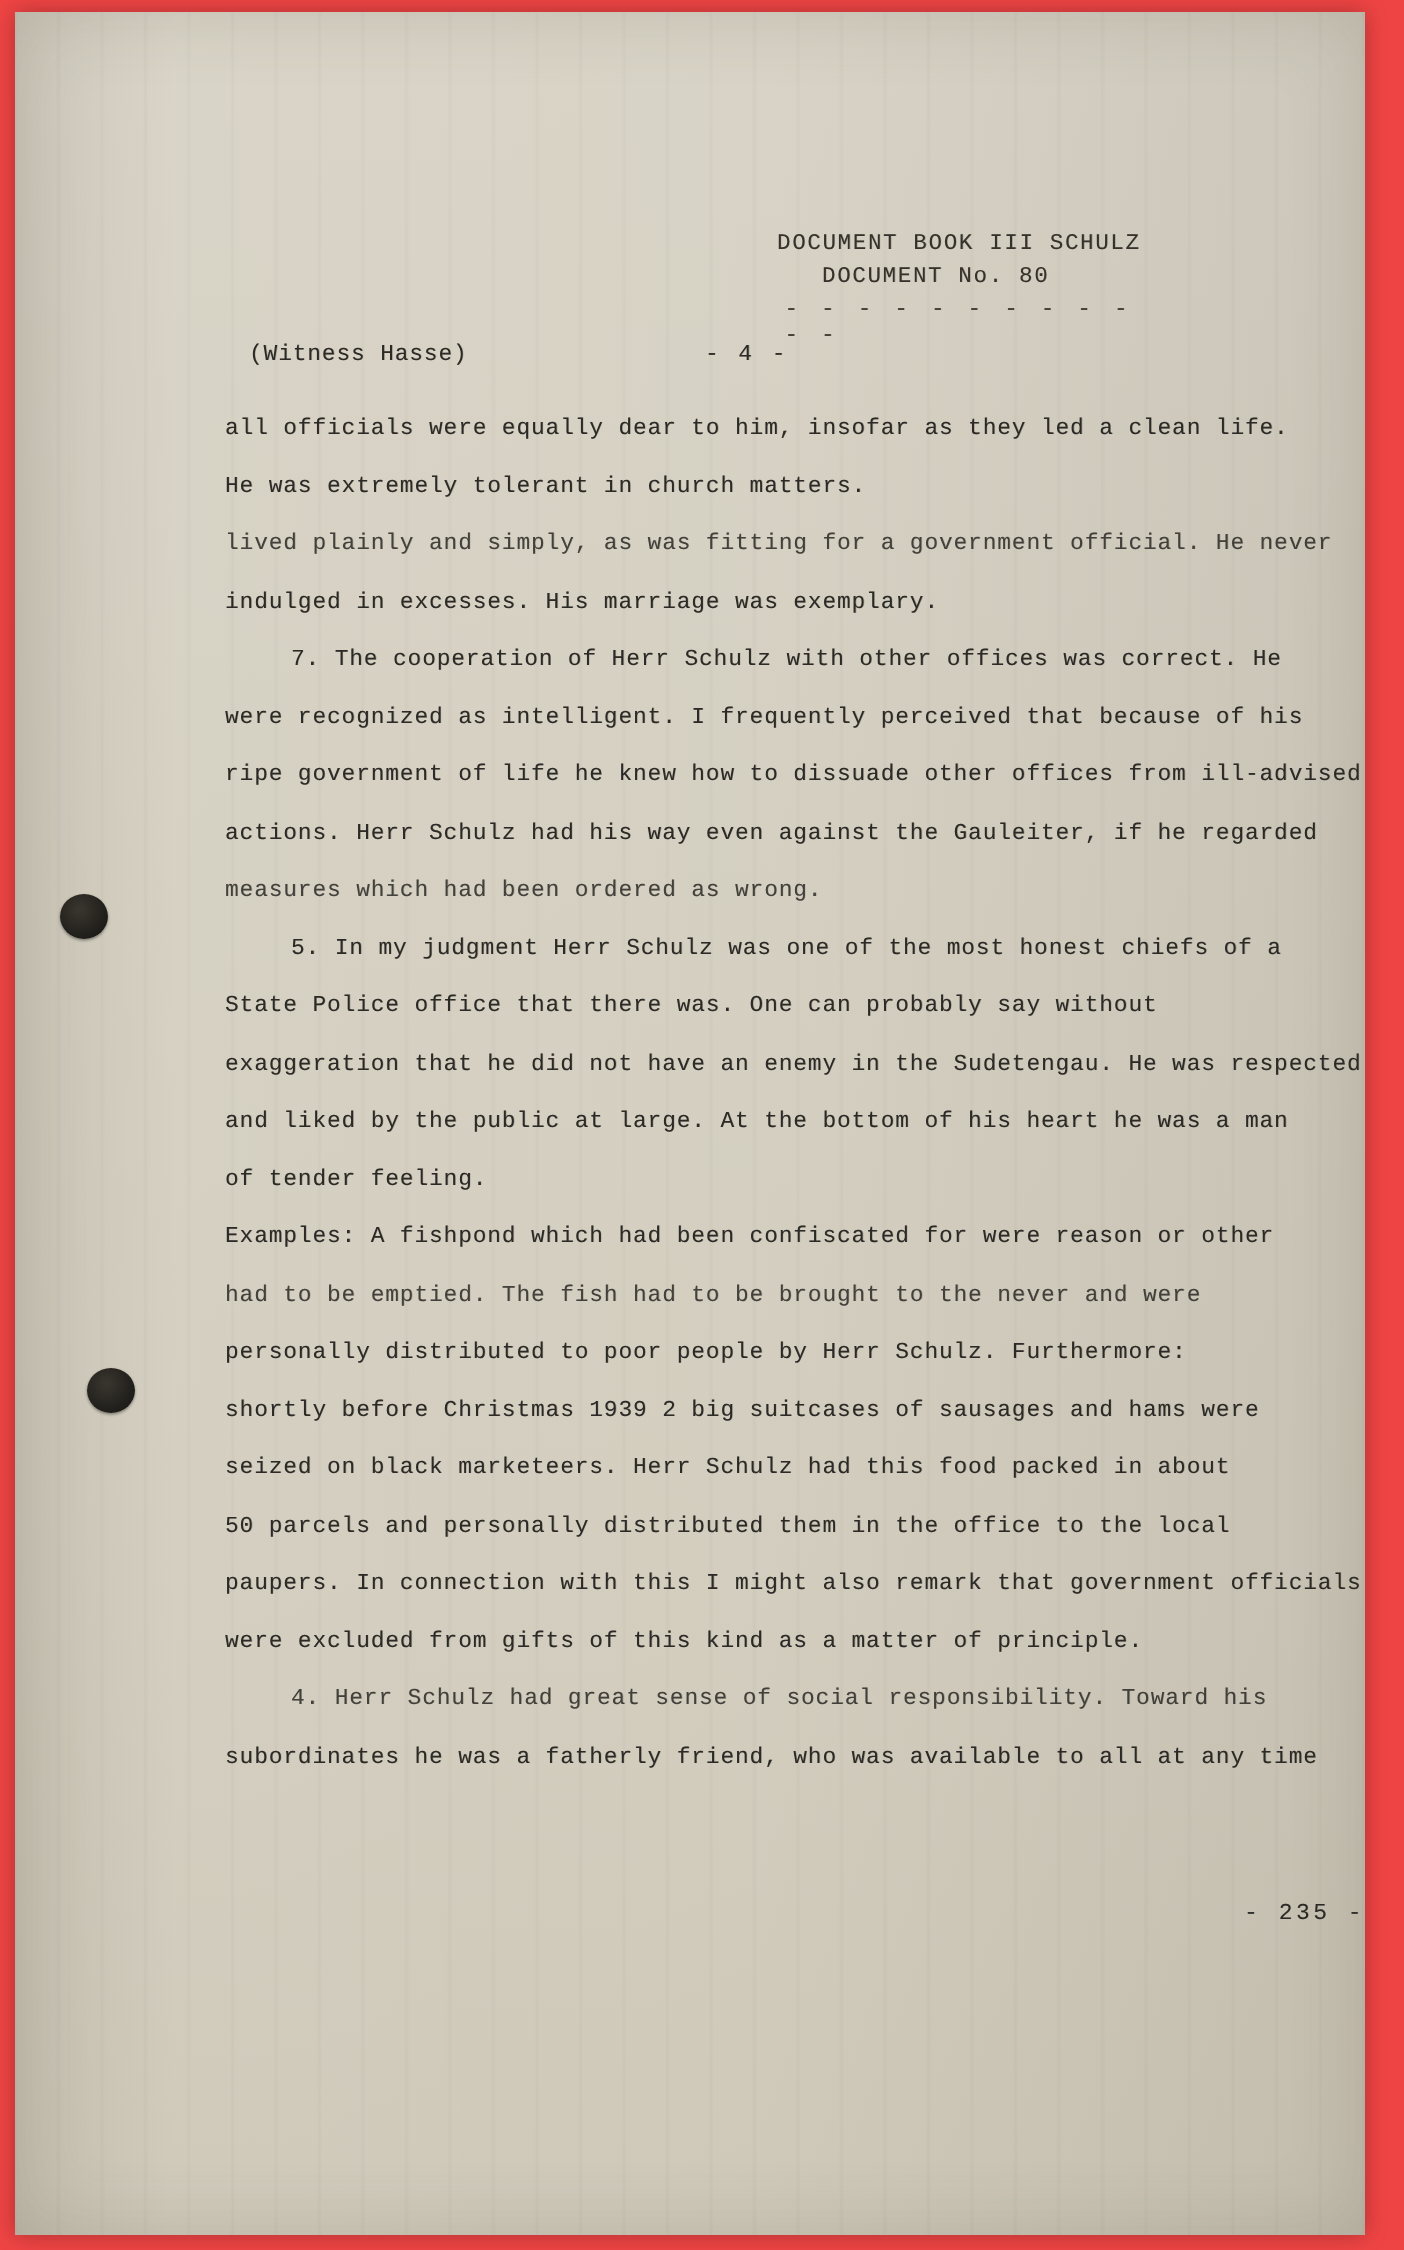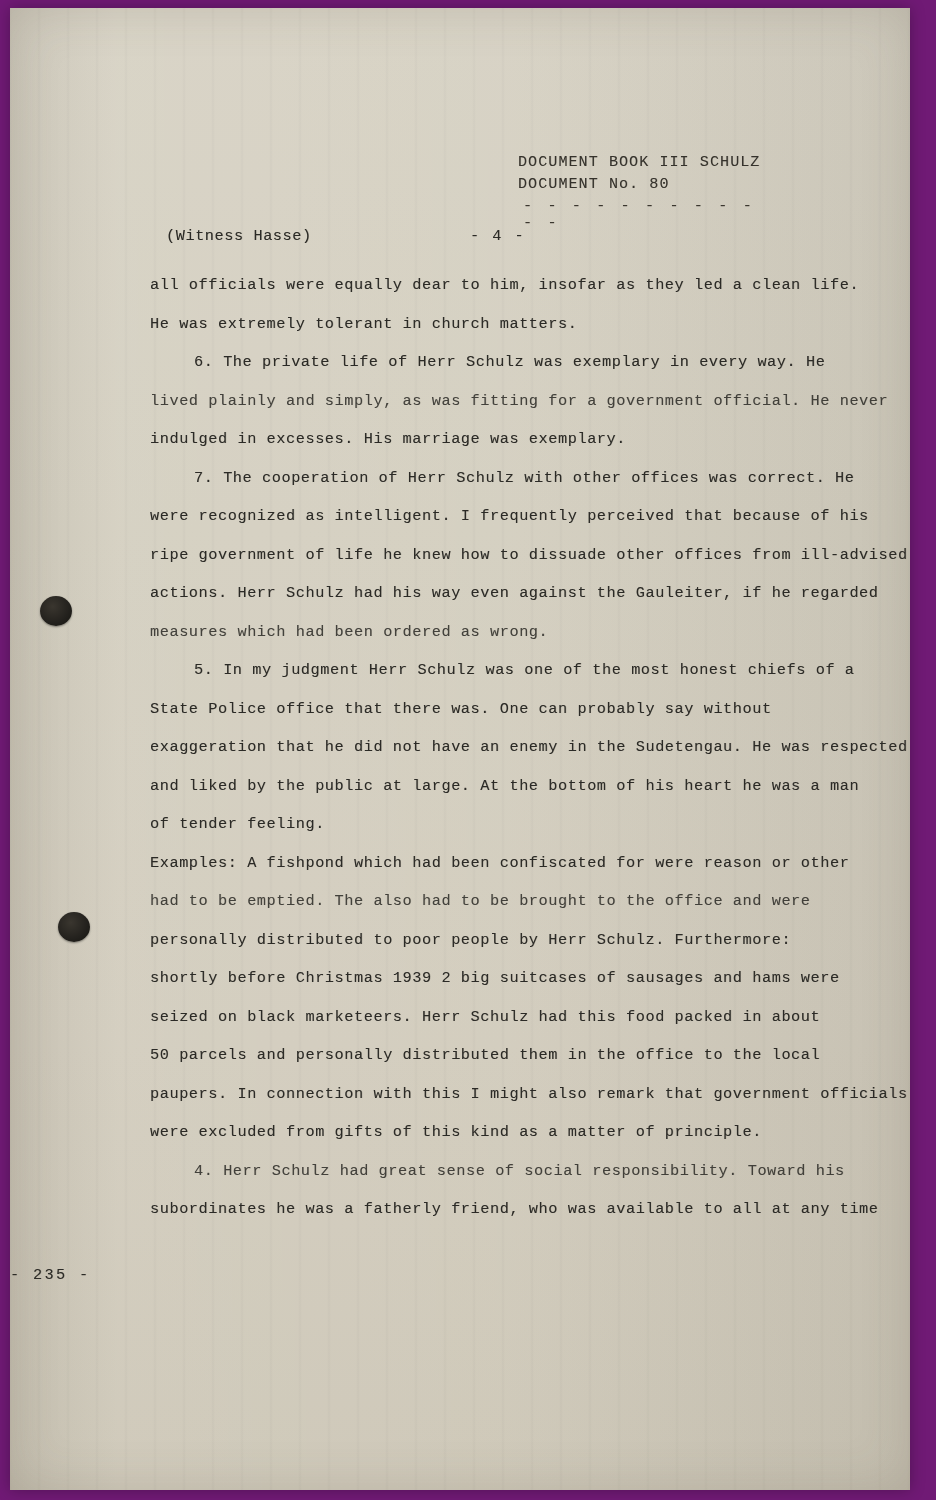--- a/index.html
+++ b/index.html
@@ -5,21 +5,21 @@
   html, body {
     margin: 0;
     padding: 0;
     background: #9a9a92;
   }
   .page {
     position: relative;
     width: 936px;
     height: 1500px;
     overflow: hidden;
-    background: #701a75;
+    background: #ef4444;
     font-family: "Liberation Mono", "DejaVu Sans Mono", monospace;
   }
   
   .sheet {
     position: absolute;
     left: 10px;
     top: 8px;
     width: 900px;
     height: 1482px;
     background:
@@ -63,21 +63,21 @@
   }
   .hdr {
     position: absolute;
     left: 508px;
     top: 144px;
     line-height: 22px;
     font-size: 15px;
     letter-spacing: 1.1px;
     color: #35322c;
   }
-  .hdr .l2 { }
+  .hdr .l2 { margin-left: 30px; }
   .rule {
     position: absolute;
     left: 513px;
     top: 190px;
     width: 232px;
     font-size: 15px;
     letter-spacing: 3.2px;
     color: #3b372f;
   }
   .witness {
@@ -102,21 +102,21 @@
     line-height: 38.5px;
     white-space: pre-wrap;
     text-indent: 0;
   }
   .body p.ind { text-indent: 44px; }
   .pageno-bottom {
     position: absolute;
     left: 0;
     right: 0;
     top: 1258px;
-    text-align: left;
+    text-align: right;
     letter-spacing: 2.4px;
     font-family: Liberation Mono, monospace;
   }
   
   .text-layer, .hdr, .rule, .witness, .pageno-top, .pageno-bottom {
     text-shadow: 0.4px 0.3px 0 rgba(60,55,45,0.30);
   }
   .fade { opacity: 0.86; }
 </style>
 </head>
@@ -134,35 +134,34 @@
       </div>
 
       <div class="rule">- - - - - - - - - - - -</div>
 
       <div class="witness">(Witness Hasse)</div>
       <div class="pageno-top">- 4 -</div>
 
       <div class="body" id="body-text">
           <p>all officials were equally dear to him, insofar as they led a clean life.</p>
           <p>He was extremely tolerant in church matters.</p>
-          <p class="ind">6. The private life of Herr Schulz was exemplary in every way. He</p>
           <p class="fade">lived plainly and simply, as was fitting for a government official. He never</p>
           <p>indulged in excesses. His marriage was exemplary.</p>
           <p class="ind">7. The cooperation of Herr Schulz with other offices was correct. He</p>
           <p>were recognized as intelligent. I frequently perceived that because of his</p>
           <p>ripe government of life he knew how to dissuade other offices from ill-advised</p>
           <p>actions. Herr Schulz had his way even against the Gauleiter, if he regarded</p>
           <p class="fade">measures which had been ordered as wrong.</p>
           <p class="ind">5. In my judgment Herr Schulz was one of the most honest chiefs of a</p>
           <p>State Police office that there was. One can probably say without</p>
           <p>exaggeration that he did not have an enemy in the Sudetengau. He was respected</p>
           <p>and liked by the public at large. At the bottom of his heart he was a man</p>
           <p>of tender feeling.</p>
           <p>Examples: A fishpond which had been confiscated for were reason or other</p>
-          <p class="fade">had to be emptied. The also had to be brought to the office and were</p>
+          <p class="fade">had to be emptied. The fish had to be brought to the never and were</p>
           <p>personally distributed to poor people by Herr Schulz. Furthermore:</p>
           <p>shortly before Christmas 1939 2 big suitcases of sausages and hams were</p>
           <p>seized on black marketeers. Herr Schulz had this food packed in about</p>
           <p>50 parcels and personally distributed them in the office to the local</p>
           <p>paupers. In connection with this I might also remark that government officials</p>
           <p>were excluded from gifts of this kind as a matter of principle.</p>
           <p class="ind fade">4. Herr Schulz had great sense of social responsibility. Toward his</p>
           <p>subordinates he was a fatherly friend, who was available to all at any time</p>
         </div>
 

